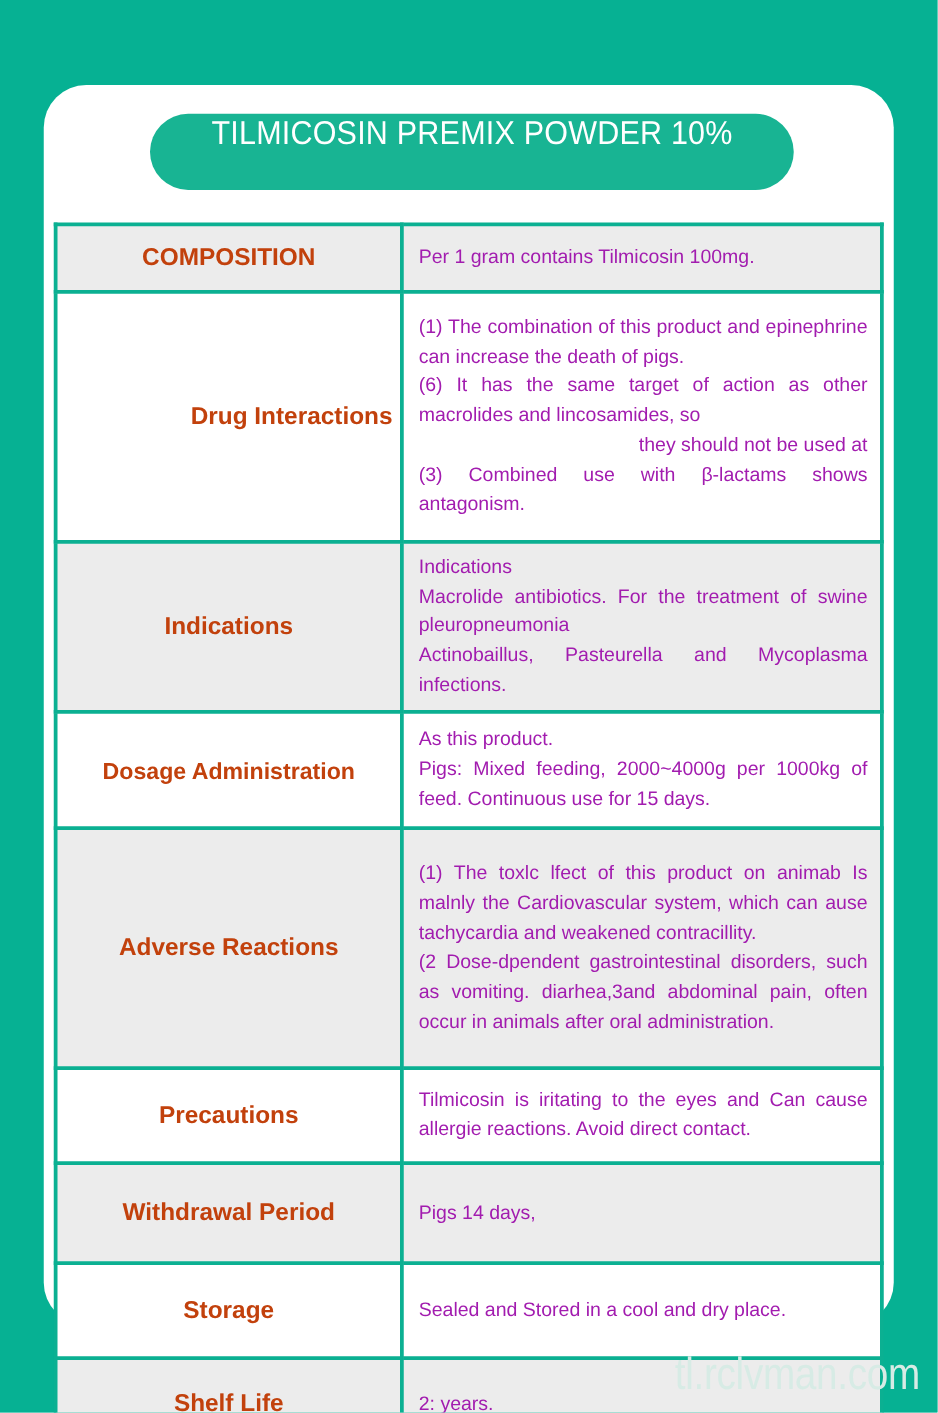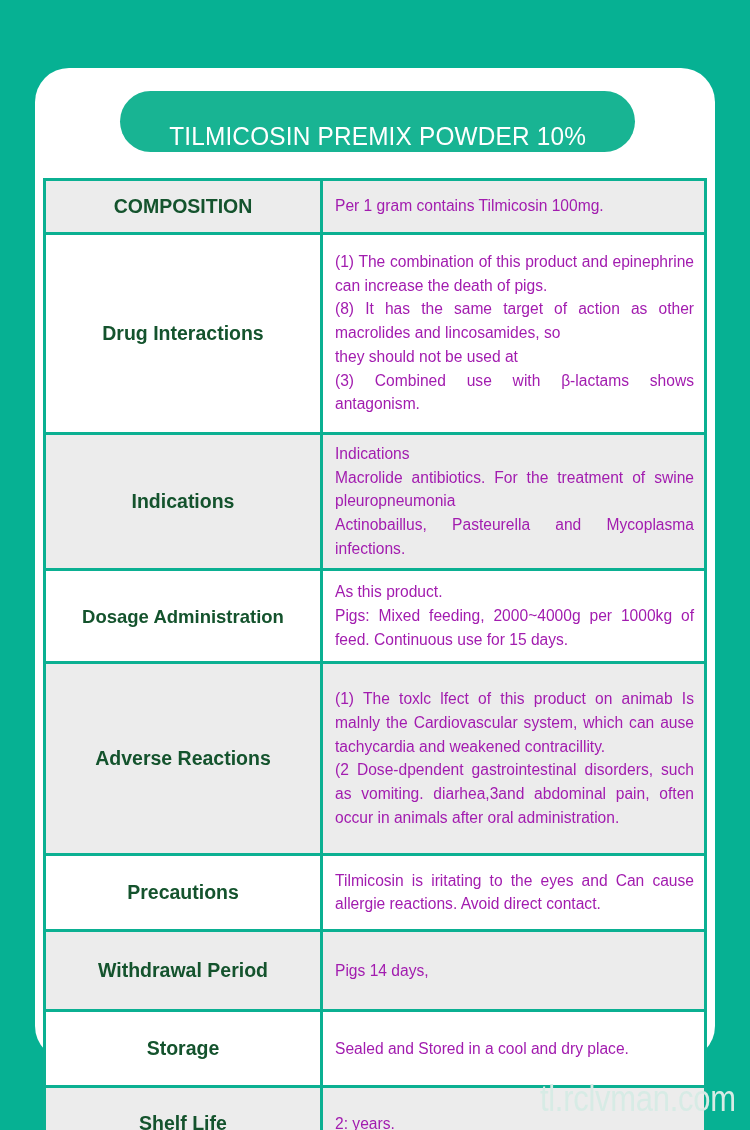--- a/index.html
+++ b/index.html
@@ -37,21 +37,21 @@
   
   .title-pill {
     position: absolute;
     left: 85px;
     top: 23px;
     width: 515px;
     height: 61px;
     background: #18b493;
     border-radius: 31px;
     display: flex;
-    align-items: flex-end;
+    align-items: flex-start;
     justify-content: center;
   }
   .title-text {
     color: #ffffff;
     font-size: 26.5px;
     font-weight: 400;
     letter-spacing: 0.2px;
     transform: scaleX(0.92);
     transform-origin: center;
     white-space: nowrap;
@@ -71,21 +71,21 @@
     padding: 0;
     vertical-align: middle;
   }
   .spec-table tr.shade td { background: #ececec; }
   .spec-table tr.plain td { background: #ffffff; }
 
   td.lbl {
     width: 262px;
     text-align: center;
     font-weight: bold;
-    color: #14532d;
+    color: #c2410c;
     font-size: 19.5px;
     line-height: 1.18;
     padding: 4px 6px;
   }
   td.lbl.small { font-size: 18.5px; margin-left: 32px; }
   td.val {
     padding: 7px 10px 8px 12px;
     color: #a21caf;
     font-size: 15.6px;
     line-height: 1.52;
@@ -93,21 +93,21 @@
     text-justify: inter-word;
   }
   td.val .line { display: block; }
   td.val .line.j {
     text-align: justify;
     text-align-last: left;
   }
 
   
   tr.r-composition td { height: 36px; }
-  tr.r-drug td        { height: 182px; }
+  tr.r-drug td        { height: 182px; text-align: right; }
   tr.r-ind td         { height: 118px; }
   tr.r-dos td         { height: 75px; }
   tr.r-adv td         { height: 174px; }
   tr.r-pre td         { height: 58px; text-align: center; }
   tr.r-wit td         { height: 62px; }
   tr.r-sto td         { height: 58px; }
   tr.r-she td         { height: 56px; }
 
   
   .watermark {
@@ -141,21 +141,21 @@
           <td class="lbl">COMPOSITION</td>
           <td class="val">
             <span class="line">Per 1 gram contains Tilmicosin 100mg.</span>
           </td>
         </tr>
 
         <tr class="plain r-drug">
           <td class="lbl">Drug Interactions</td>
           <td class="val">
             <span class="line j">(1) The combination of this product and epinephrine can increase the death of pigs.</span>
-            <span class="line j">(8) It has the same target of action as other macrolides and lincosamides, so</span>
+            <span class="line j">(6) It has the same target of action as other macrolides and lincosamides, so</span>
             <span class="line">they should not be used at</span>
             <span class="line j">(3) Combined use with β-lactams shows antagonism.</span>
           </td>
         </tr>
 
         <tr class="shade r-ind">
           <td class="lbl">Indications</td>
           <td class="val">
             <span class="line">Indications</span>
             <span class="line j">Macrolide antibiotics. For the treatment of swine pleuropneumonia</span>

